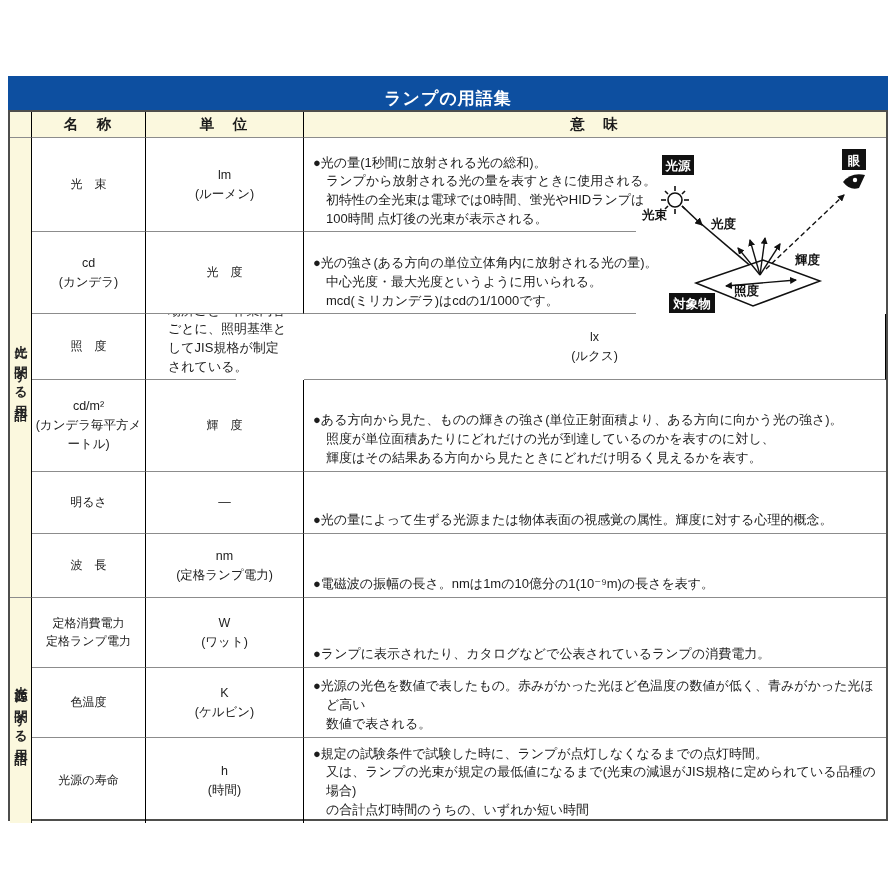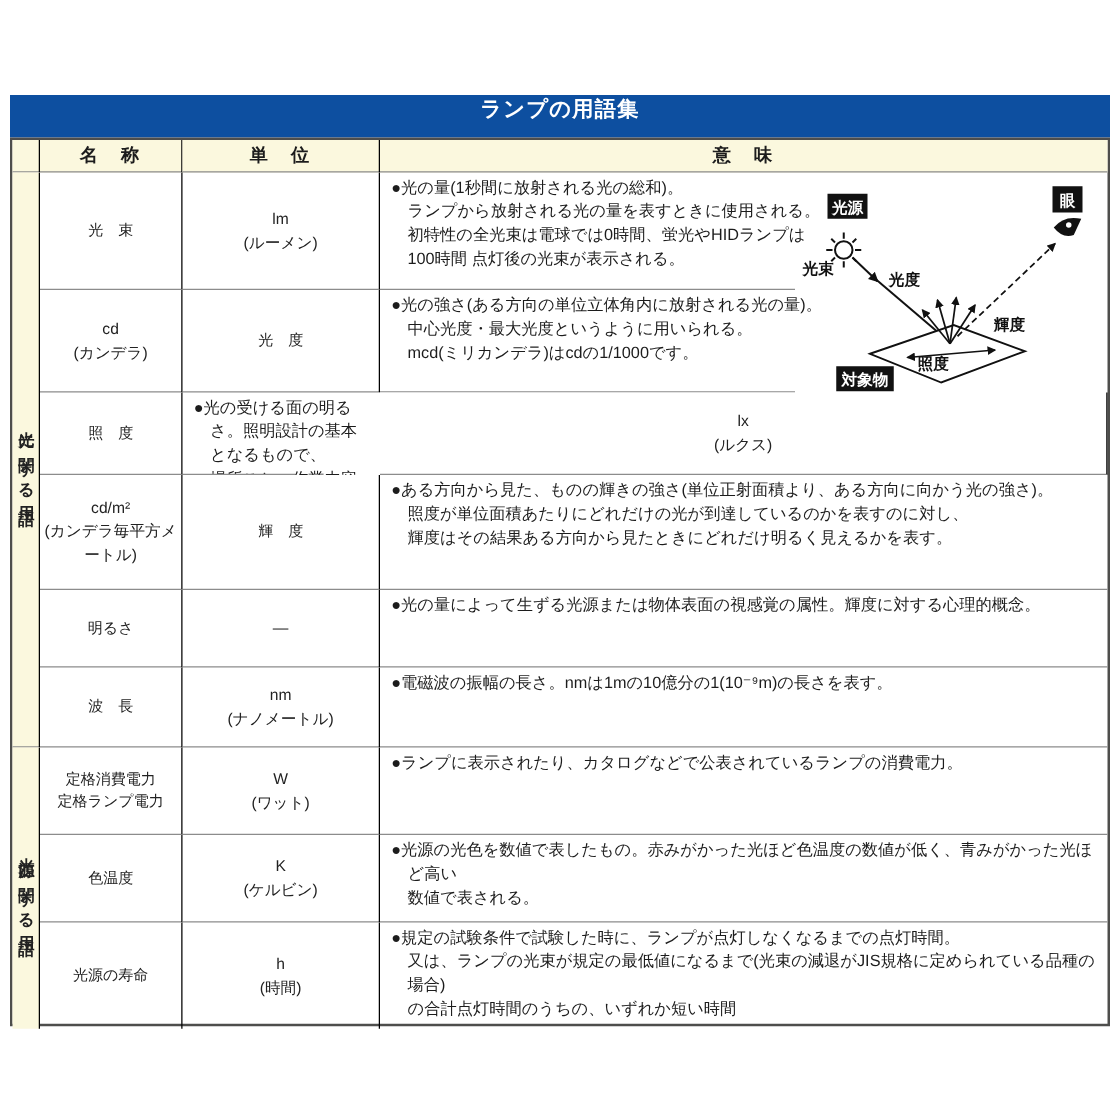--- a/index.html
+++ b/index.html
@@ -7,21 +7,21 @@
   body {
     width:896px; height:896px;
     font-family:"Liberation Sans","DejaVu Sans",sans-serif;
     color:#1c1c1c;
   }
   #page { position:relative; width:896px; height:896px; background:#fff; overflow:hidden; }
 
   
   .titlebar {
     position:absolute; left:8px; top:76px; width:880px; height:44px;
-    background:#0d4fa0; display:flex; align-items:flex-start; justify-content:center;
+    background:#0d4fa0; display:flex; align-items:center; justify-content:center;
   }
   .titlebar span {
     color:#ffffff; font-weight:bold; font-size:17px; letter-spacing:1px;
   }
 
   
   .tbl {
     position:absolute; left:8px; top:110px; width:880px; height:711px;
     display:grid;
     grid-template-columns:22px 114px 158px 1fr;
@@ -47,21 +47,21 @@
   .lbl2 { grid-column:1; grid-row:8 / span 3; border-bottom:none; }
 
   .nm {
     display:flex; align-items:center; justify-content:center; text-align:center;
     font-size:12px; white-space:pre-line; line-height:1.45; color:#222;
   }
   .un {
     display:flex; align-items:center; justify-content:center; text-align:center;
     font-size:12.5px; white-space:pre-line; line-height:1.5; color:#222;
   }
-  .mn { display:flex; align-items:flex-start; padding:3px 6px 3px 9px; }
+  .mn { display:flex; align-items:flex-end; padding:3px 6px 3px 9px; }
   .mn-text {
     font-size:13px; line-height:1.45; white-space:pre-line;
     padding-left:1em; text-indent:-1em; color:#1c1c1c;
   }
   
   .pb { border-bottom:none; position:relative; }
   .pb::after {
     content:""; position:absolute; left:0; bottom:0; width:57%; height:1px; background:#8c8c8c;
   }
 
@@ -134,21 +134,21 @@
     </div>
 
     <div class="c nm">明るさ</div>
     <div class="c un">―</div>
     <div class="c mn last">
       <div class="mn-text">●光の量によって生ずる光源または物体表面の視感覚の属性。輝度に対する心理的概念。</div>
     </div>
 
     <div class="c nm">波　長</div>
     <div class="c un">nm
-(ナノメートル)</div>
+(定格ランプ電力)</div>
     <div class="c mn last">
       <div class="mn-text">●電磁波の振幅の長さ。nmは1mの10億分の1(10⁻⁹m)の長さを表す。</div>
     </div>
 
     <div class="c lbl lbl2">光源に関する用語</div>
 
     <div class="c nm">定格消費電力
 定格ランプ電力</div>
     <div class="c un">W
 (ワット)</div>

